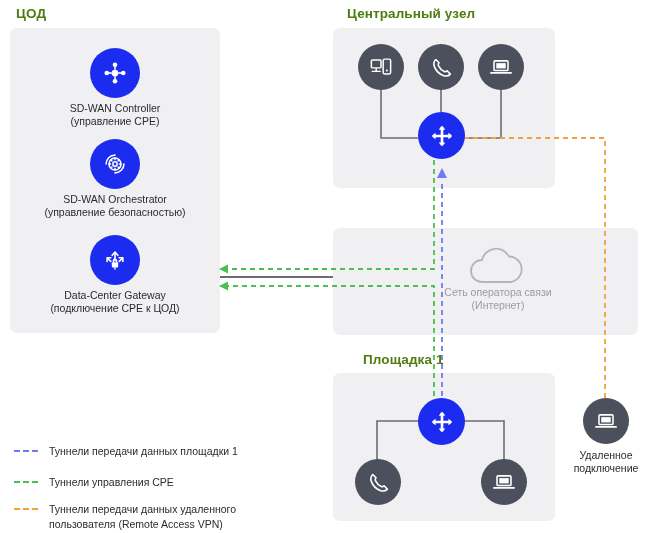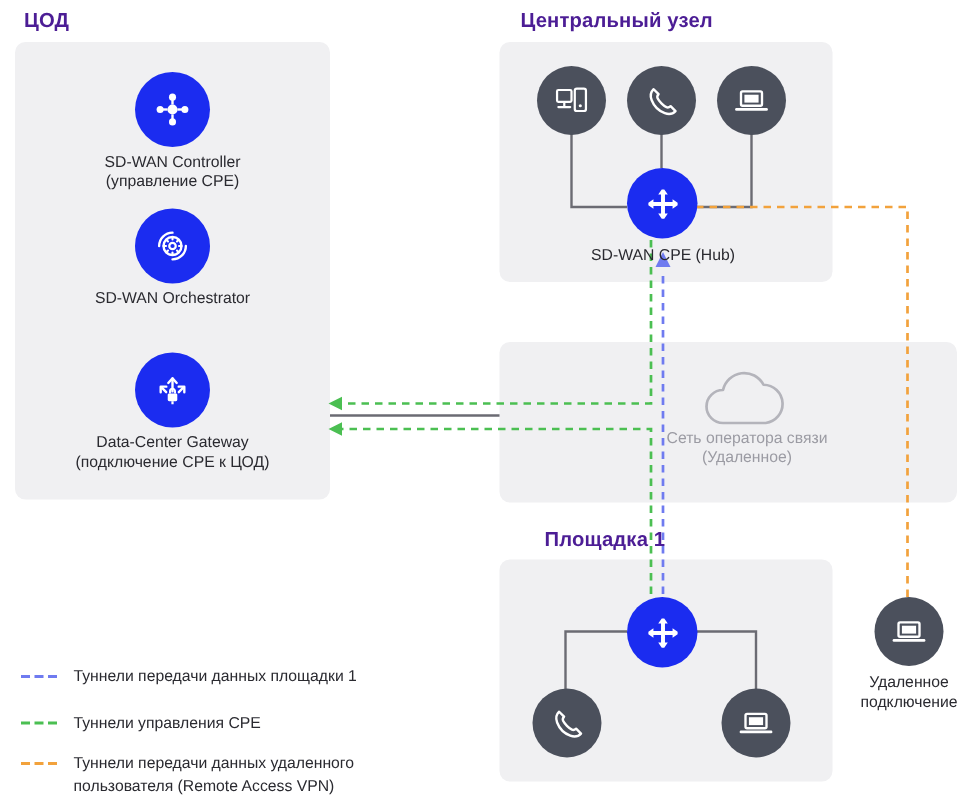--- a/index.html
+++ b/index.html
@@ -14,21 +14,21 @@
   .svg-layer{position:absolute;left:0;top:0;width:650px;height:533px;}
   .panel{
     position:absolute;
     background:#f0f0f2;
     border-radius:7px;
   }
   .panel-title{
     position:absolute;
     font-size:13.5px;
     font-weight:bold;
-    color:#4c1d95;
+    color:#4d7c0f;
     letter-spacing:.1px;
     white-space:nowrap;
   }
   
   .node{position:absolute;}
   .bubble{
     position:absolute;
     border-radius:50%;
     display:flex;align-items:center;justify-content:center;
   }
@@ -133,20 +133,21 @@
           <line x1="20.6" y1="16" x2="22.4" y2="16"></line>
           <line x1="11.6" y1="11.6" x2="12.8" y2="12.8"></line>
           <line x1="19.2" y1="19.2" x2="20.4" y2="20.4"></line>
           <line x1="20.4" y1="11.6" x2="19.2" y2="12.8"></line>
           <line x1="12.8" y1="19.2" x2="11.6" y2="20.4"></line>
         </g>
       </svg>
     </div>
     <div class="node-label" style="left:-85px;top:54px;width:220px;">
       <span>SD-WAN Orchestrator</span><br>
+      <span>(управление безопасностью)</span>
     </div>
   </div>
 
   <div class="node" style="left:90px;top:235px;">
     <div class="bubble blue" style="left:0;top:0;width:50px;height:50px;">
       <svg width="30" height="30" viewBox="0 0 32 32">
         <g stroke="#ffffff" stroke-width="1.7" fill="none" stroke-linecap="round" stroke-linejoin="round">
           <path d="M16,17 L16,8"></path>
           <path d="M13,11 L16,7.6 L19,11"></path>
           <path d="M11.5,17.5 L8.2,14.2"></path>
@@ -195,29 +196,28 @@
     <svg width="30" height="30" viewBox="0 0 32 32">
       <g fill="#ffffff">
         <path d="M15.1,5.6 L12.6,9.2 L14.6,9.2 L14.6,14.6 L9.2,14.6 L9.2,12.6 L5.6,15.1
                  L5.6,16.9 L9.2,19.4 L9.2,17.4 L14.6,17.4 L14.6,22.8 L12.6,22.8 L15.1,26.4
                  L16.9,26.4 L19.4,22.8 L17.4,22.8 L17.4,17.4 L22.8,17.4 L22.8,19.4
                  L26.4,16.9 L26.4,15.1 L22.8,12.6 L22.8,14.6 L17.4,14.6 L17.4,9.2
                  L19.4,9.2 L16.9,5.6 Z"></path>
       </g>
     </svg>
   </div>
-  <div class="node-label" style="left:331px;top:164px;width:222px;">SD-WAN CPE (Hub)</div>
 
   <svg width="64" height="44" style="position:absolute;left:465px;top:244px;" viewBox="0 0 64 44">
     <path d="M17,38 A11,11 0 0 1 17,16 A14.5,14.5 0 0 1 44,12.5
              A12.8,12.8 0 0 1 45.5,38 Z" fill="none" stroke="#b4b4bb" stroke-width="1.8" stroke-linejoin="round"></path>
   </svg>
   <div class="node-label muted" style="left:393px;top:286px;width:210px;">
     <span>Сеть оператора связи</span><br>
-    <span>(Удаленное)</span>
+    <span>(Интернет)</span>
   </div>
 
   <div class="bubble blue" style="left:418px;top:398px;width:47px;height:47px;">
     <svg width="30" height="30" viewBox="0 0 32 32">
       <g fill="#ffffff">
         <path d="M15.1,5.6 L12.6,9.2 L14.6,9.2 L14.6,14.6 L9.2,14.6 L9.2,12.6 L5.6,15.1
                  L5.6,16.9 L9.2,19.4 L9.2,17.4 L14.6,17.4 L14.6,22.8 L12.6,22.8 L15.1,26.4
                  L16.9,26.4 L19.4,22.8 L17.4,22.8 L17.4,17.4 L22.8,17.4 L22.8,19.4
                  L26.4,16.9 L26.4,15.1 L22.8,12.6 L22.8,14.6 L17.4,14.6 L17.4,9.2
                  L19.4,9.2 L16.9,5.6 Z"></path>

